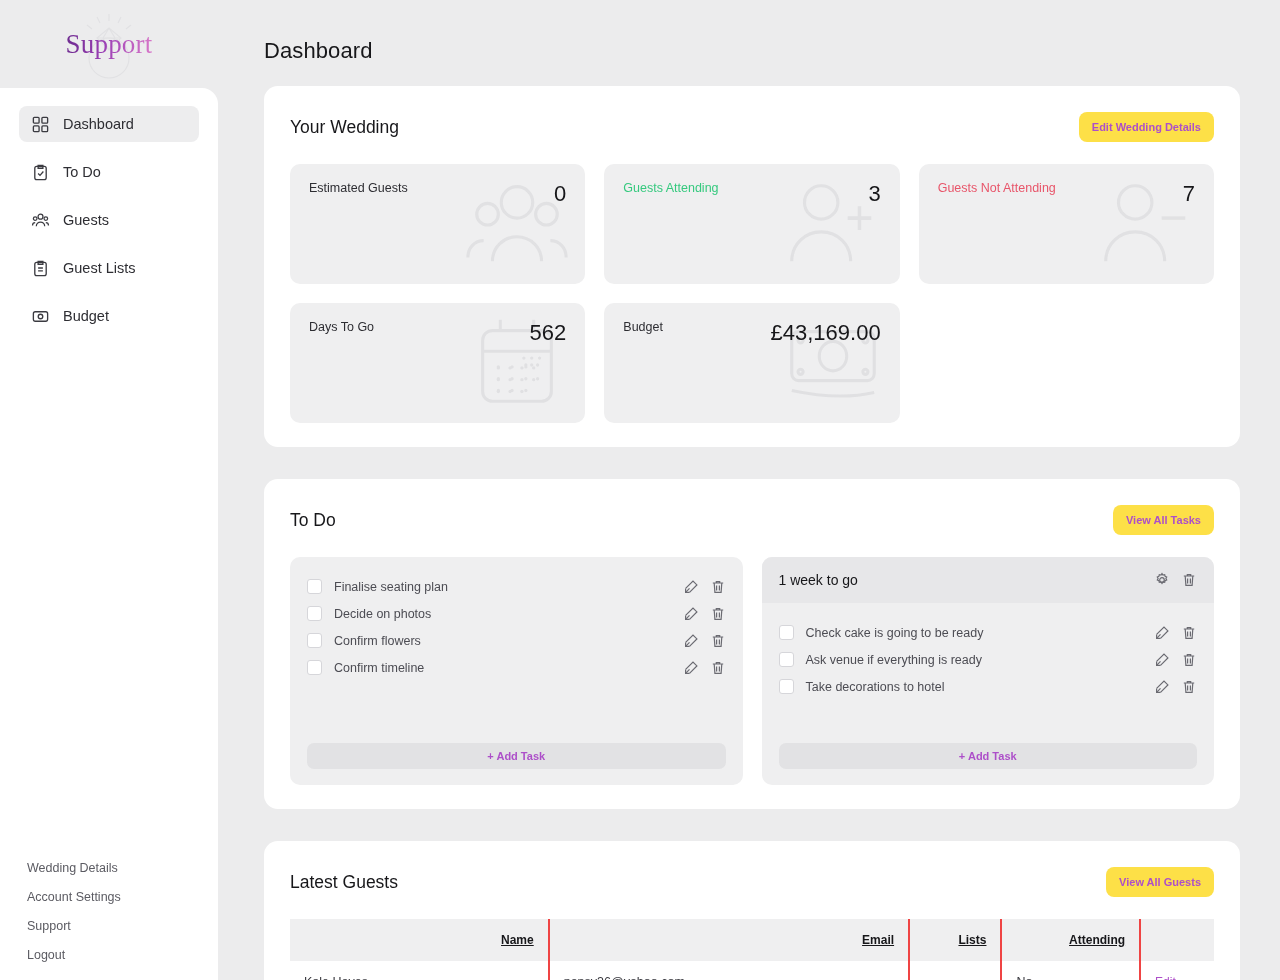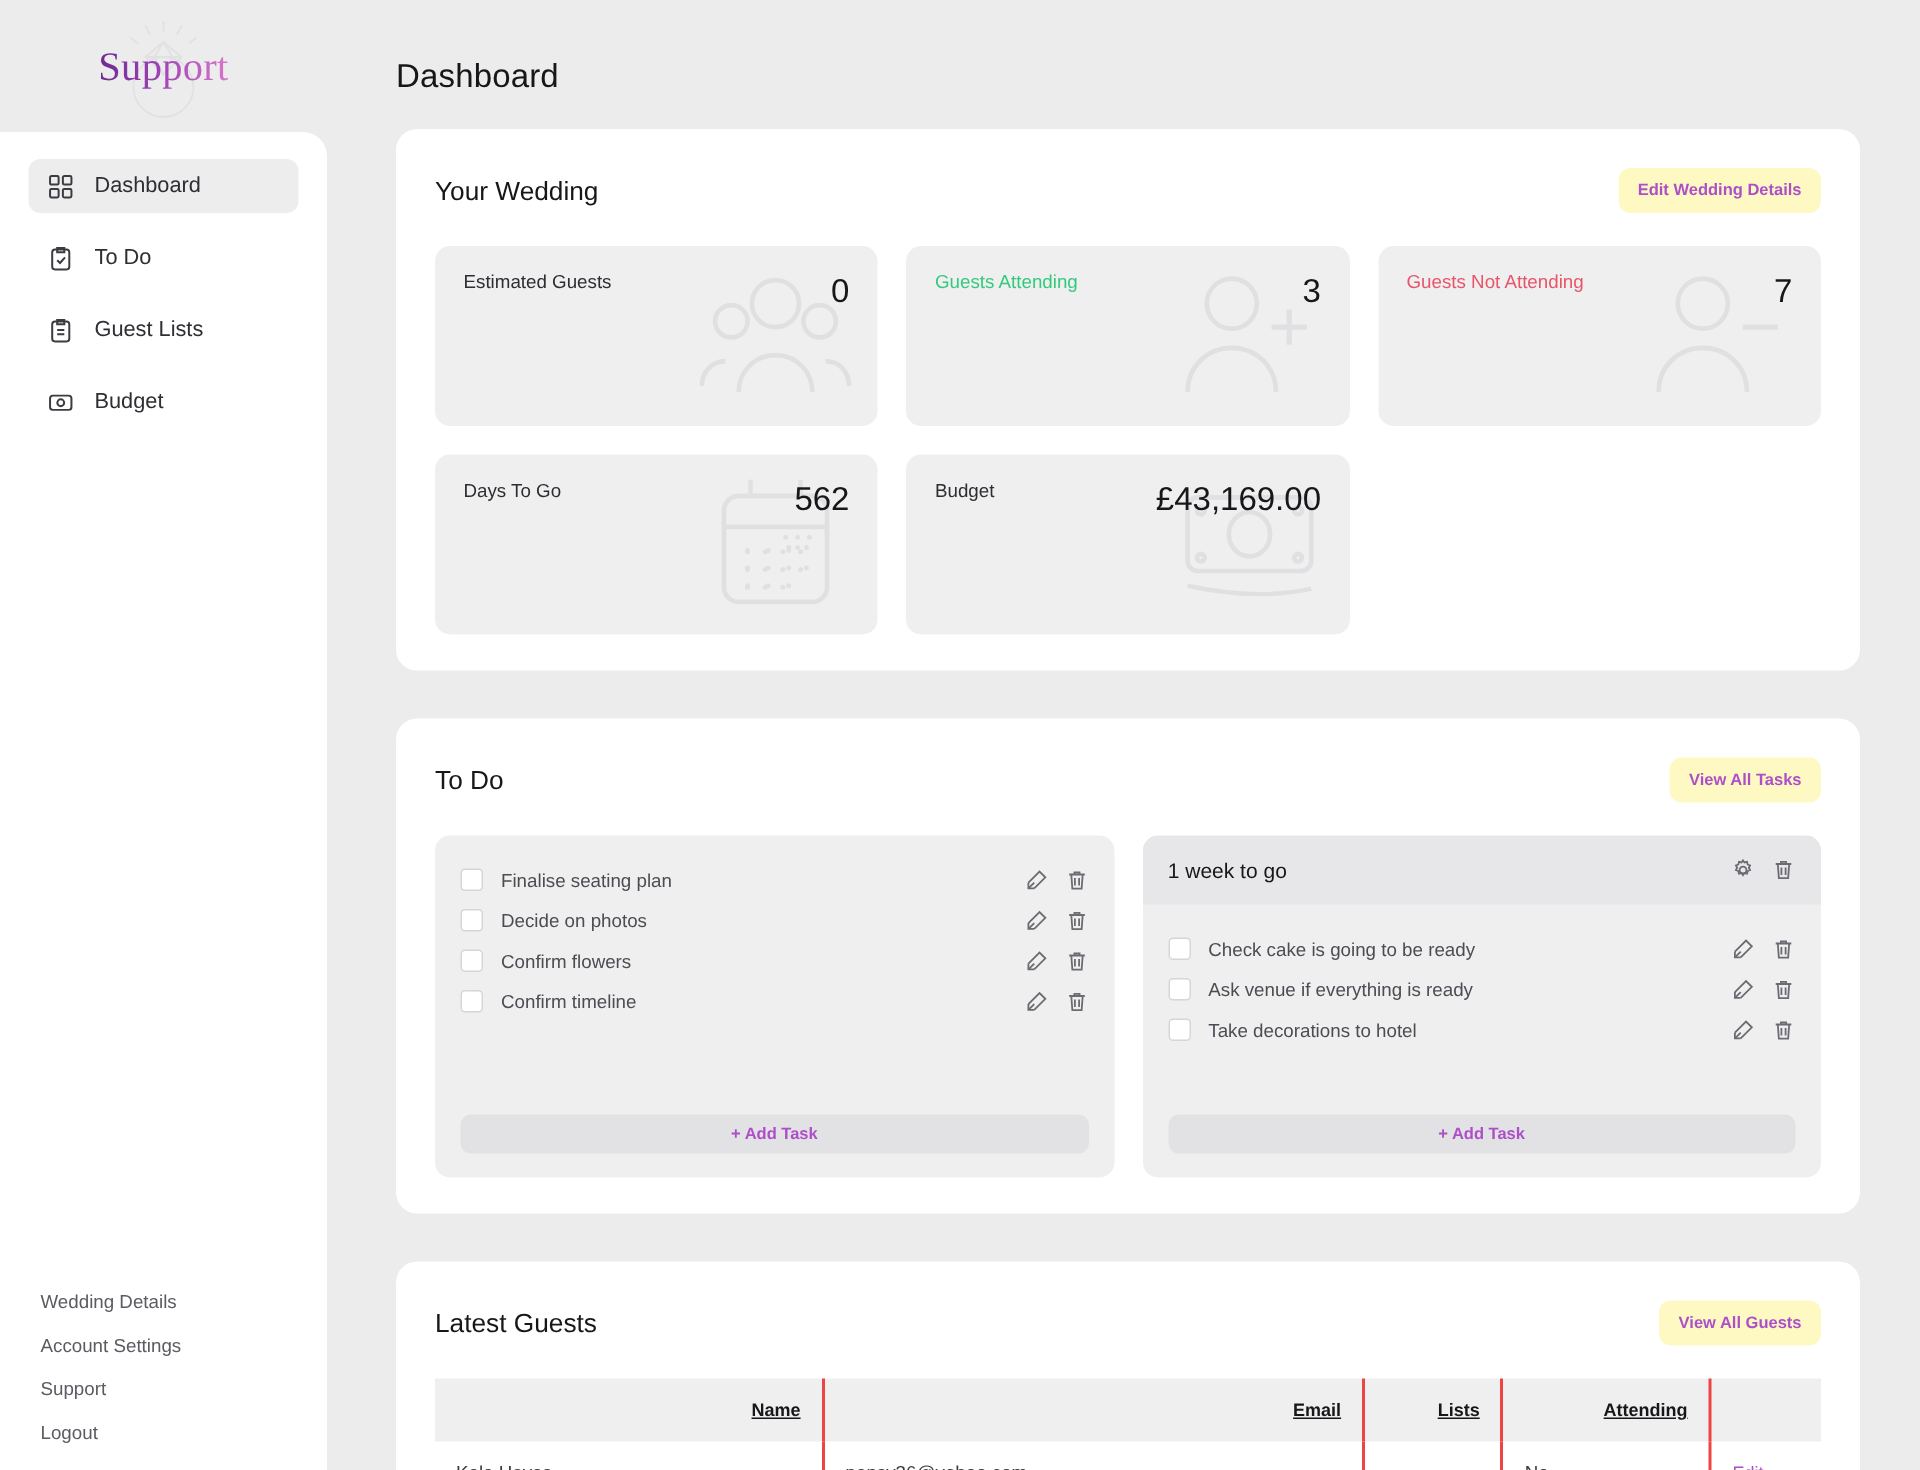--- a/index.html
+++ b/index.html
@@ -80,21 +80,21 @@
     padding: 26px 26px 24px 26px;
     margin-bottom: 32px;
     position: relative;
   }
   .panel-head {
     display: flex; align-items: center; justify-content: space-between;
     margin-bottom: 22px;
   }
   .panel-title { font-size: 17.5px; color: #17171a; }
   .pill-btn {
-    background: #fef9c3; color: #ad4fc9;
+    background: #fde047; color: #ad4fc9;
     border: none; border-radius: 8px;
     font-family: "Liberation Sans", sans-serif;
     font-size: 11px; font-weight: bold;
     padding: 9px 13px; cursor: pointer;
     white-space: nowrap;
   }
 
   
   .stat-grid { display: flex; flex-wrap: wrap; gap: 19px; }
   .stat-card {
@@ -211,20 +211,33 @@
       <span class="nav-ico">
         <svg viewBox="0 0 20 20" fill="none" stroke="currentColor" stroke-width="1.4">
           <rect x="4" y="3.5" width="12" height="14" rx="2"></rect>
           <path d="M7.5 2.5h5v3h-5z"></path>
           <path d="M7.5 11l2 2 3.5-4"></path>
         </svg>
       </span>
       <span>To Do</span>
     </div>
 
+    <div class="nav-item">
+      <span class="nav-ico">
+        <svg viewBox="0 0 20 20" fill="none" stroke="currentColor" stroke-width="1.3">
+          <circle cx="10" cy="6" r="2.6"></circle>
+          <circle cx="4.4" cy="8" r="1.9"></circle>
+          <circle cx="15.6" cy="8" r="1.9"></circle>
+          <path d="M5.6 16c0-2.6 2-4.4 4.4-4.4s4.4 1.8 4.4 4.4"></path>
+          <path d="M1.6 15.2c0-1.7 1.2-2.9 2.8-2.9"></path>
+          <path d="M18.4 15.2c0-1.7-1.2-2.9-2.8-2.9"></path>
+        </svg>
+      </span>
+      <span>Guests</span>
+    </div>
 
     <div class="nav-item">
       <span class="nav-ico">
         <svg viewBox="0 0 20 20" fill="none" stroke="currentColor" stroke-width="1.4">
           <rect x="4" y="3.5" width="12" height="14" rx="2"></rect>
           <path d="M7.5 2.5h5v3h-5z"></path>
           <path d="M7.5 9.5h5M7.5 12.5h5"></path>
         </svg>
       </span>
       <span>Guest Lists</span>

